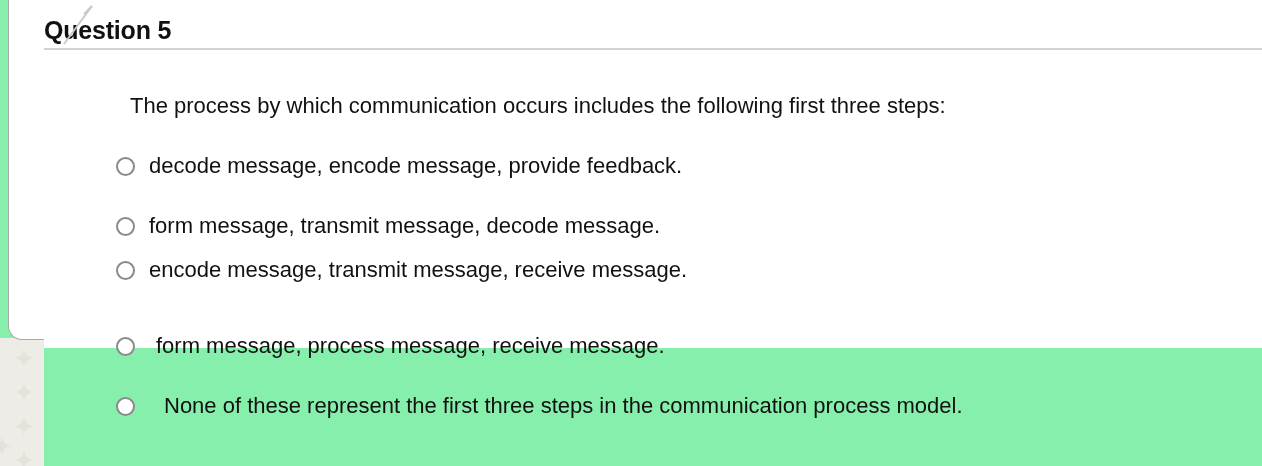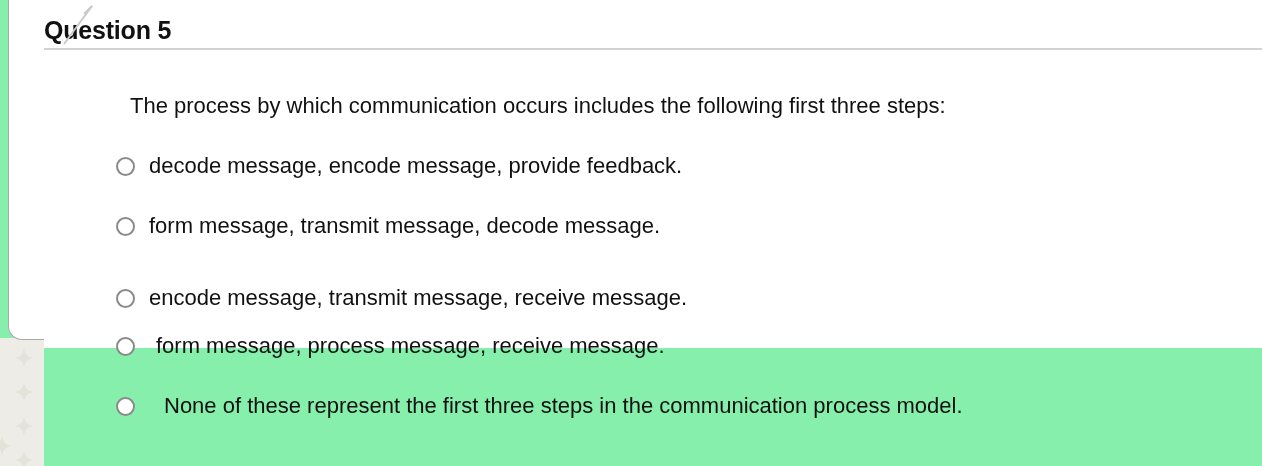--- a/index.html
+++ b/index.html
@@ -135,21 +135,21 @@
     margin-left: 14px;
     font-size: 22px;
     color: #111111;
   }
   .option.indented .option-label {
     margin-left: 21px;
   }
 
   .o1 { top: 152px; }
   .o2 { top: 212px; }
-  .o3 { top: 284px; text-align: right; }
+  .o3 { top: 256px; text-align: right; }
   .o4 { top: 332px; }
   .o5 { top: 392px; gap: 8px; }
 </style>
 </head>
 <body>
 
 <div id="root">
 
   <div class="deco-strip">
     <span class="star s0">

